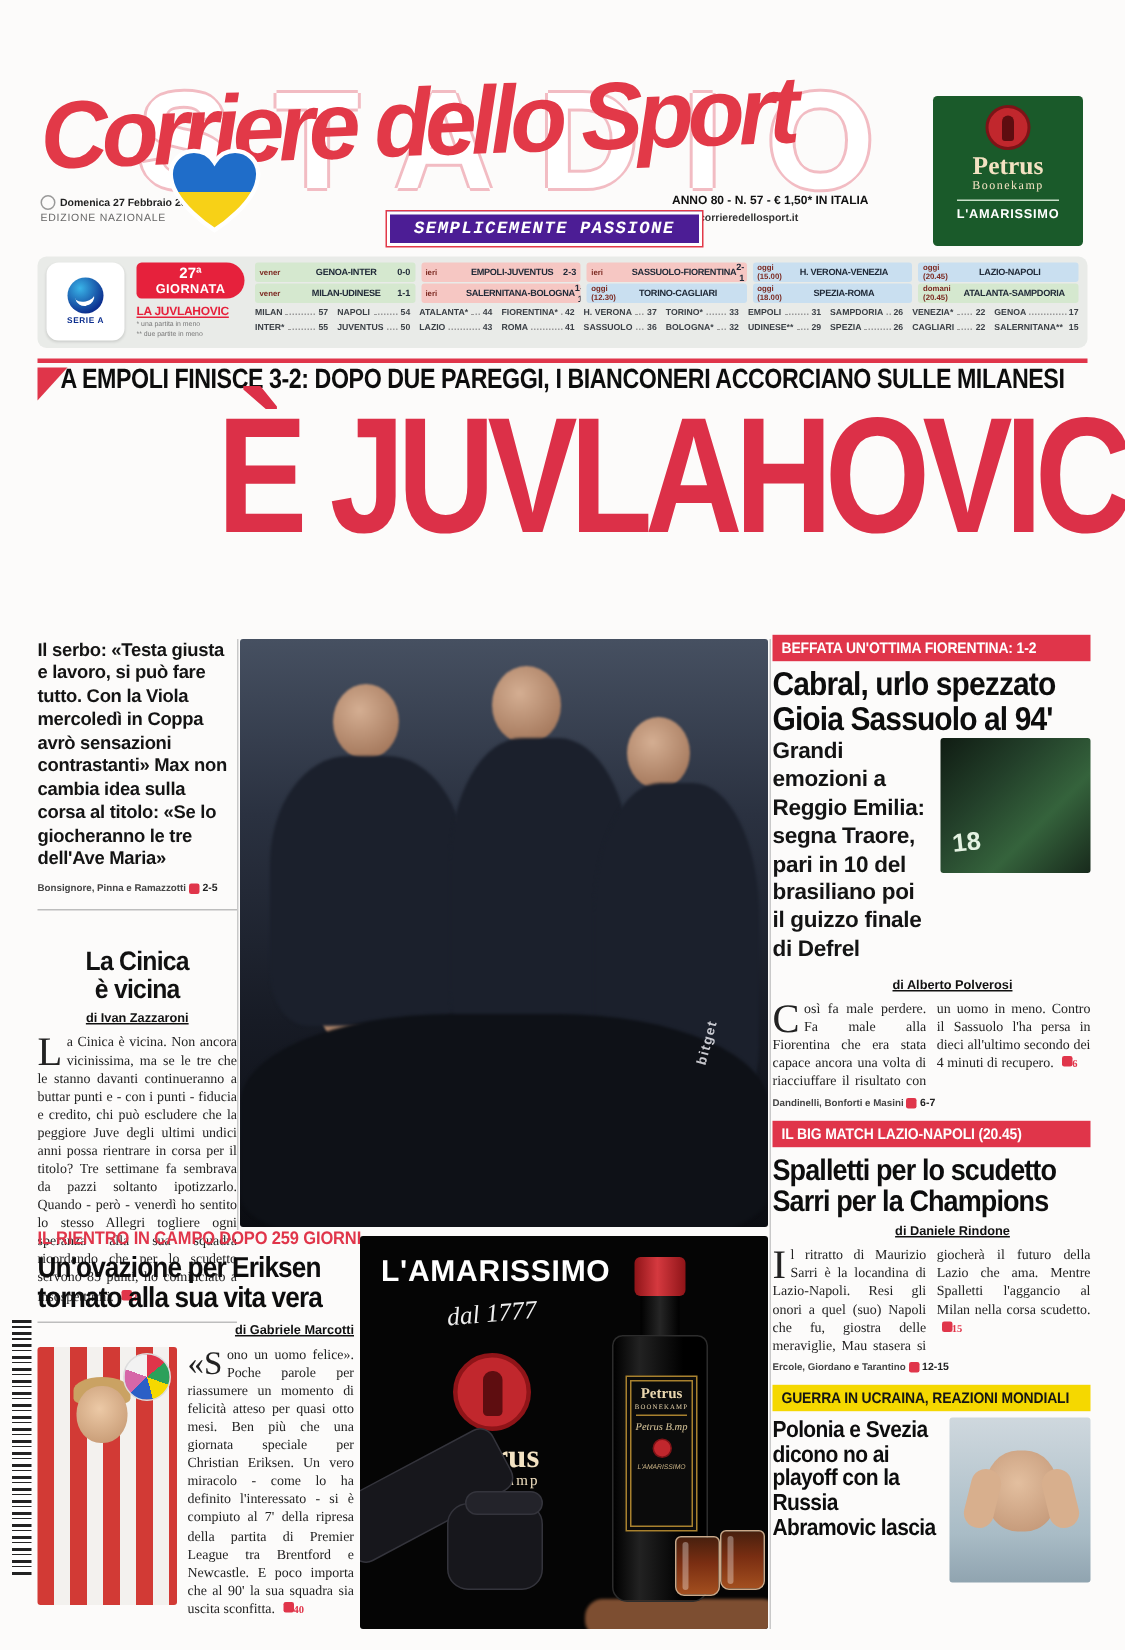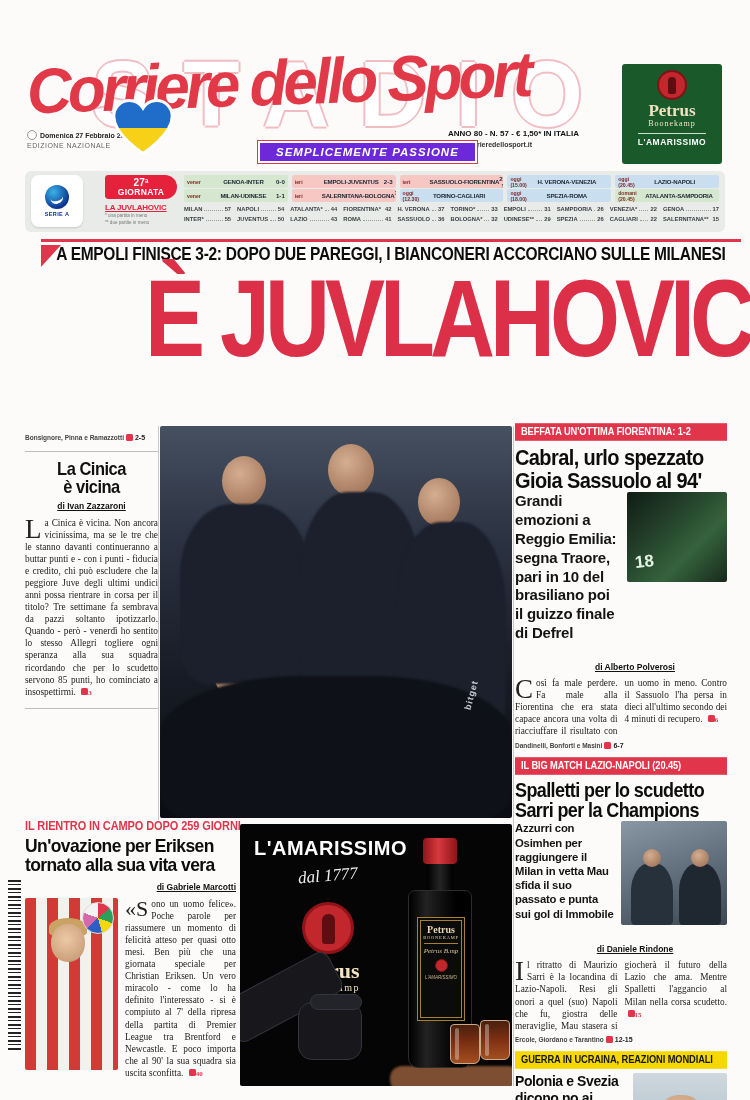--- a/index.html
+++ b/index.html
@@ -13,23 +13,23 @@
          text-shadow:-2px 0 #f2bcc3,2px 0 #f2bcc3,0 -2px #f2bcc3,0 2px #f2bcc3;}
   .logo{position:absolute;left:26px;top:60px;z-index:3;font-size:62px;font-weight:bold;
         font-style:italic;color:#e23948;letter-spacing:-4px;line-height:1;
         transform:rotate(-2deg) scaleY(1.03);transform-origin:left top;white-space:nowrap;}
   .date-block{position:absolute;left:27px;top:130px;z-index:3;font-size:7px;color:#444;}
   .date-block .reg{display:inline-block;width:10px;height:10px;border:1px solid #999;
         border-radius:50%;vertical-align:middle;margin-right:3px;}
   .date-line{font-weight:bold;color:#222;display:inline-block;vertical-align:middle;}
   .edition{margin-top:2px;letter-spacing:.5px;color:#666;}
   .heart{position:absolute;left:112px;top:98px;z-index:4;}
-  .tagline{position:absolute;left:258px;top:141px;z-index:4;background:#6d28d9;color:#fff;
+  .tagline{position:absolute;left:258px;top:141px;z-index:4;background:#4c1d95;color:#fff;
         font-weight:bold;font-style:italic;font-size:11.5px;padding:3px 16px;letter-spacing:1px;
-        border:2px solid #fff;box-shadow:0 0 0 1px #e23948;}
+        border:2px solid #fff;box-shadow:0 0 0 1px #e23948;font-family:Liberation Mono, monospace;}
   .issue{position:absolute;left:448px;top:128px;z-index:3;font-size:7px;color:#777;line-height:1.5;}
   .issue b{color:#111;font-size:8px;}
   .issue .site{font-weight:bold;color:#333;}
   .petrus-box{position:absolute;left:622px;top:64px;width:100px;height:100px;background:#1a5a2a;
         border-radius:3px;z-index:4;display:flex;flex-direction:column;align-items:center;padding-top:6px;}
   .petrus-ring{width:30px;height:30px;border-radius:50%;background:#c1272d;border:2px solid #7d1317;
         position:relative;}
   .petrus-ring::after{content:"";position:absolute;left:9px;top:5px;width:8px;height:17px;
         background:#5e0d10;border-radius:4px 4px 2px 2px;}
   .petrus-name{font-family:"Liberation Serif",serif;font-weight:bold;font-size:17px;color:#f3e2c2;
@@ -41,21 +41,21 @@
   
   .strip{position:absolute;left:25px;top:171px;width:700px;height:61px;background:#e9ebe8;
         border-radius:6px;display:flex;padding:4px 6px;z-index:2;}
   .seriea-card{width:52px;height:52px;background:#fff;border-radius:8px;display:flex;
         flex-direction:column;align-items:center;justify-content:center;box-shadow:0 1px 2px #0002;}
   .seriea-logo{width:24px;height:24px;border-radius:50%;
         background:radial-gradient(circle at 35% 30%,#39b4e8,#0b2e8e 75%);position:relative;}
   .seriea-logo::after{content:"";position:absolute;left:5px;top:7px;width:13px;height:9px;
         border-bottom:3px solid #fff;border-radius:0 0 10px 10px;transform:rotate(-12deg);}
   .seriea-label{font-size:5.5px;font-weight:bold;color:#0b2e8e;margin-top:2px;letter-spacing:.4px;}
-  .badge-col{width:72px;margin-left:22px;display:flex;flex-direction:column;}
+  .badge-col{width:72px;margin-left:8px;display:flex;flex-direction:column;}
   .round-badge{background:#e6213c;color:#fff;border-radius:4px 14px 14px 4px;text-align:center;
         padding:2px 0;line-height:1.1;}
   .round-badge .r1{font-size:10px;font-weight:bold;display:block;}
   .round-badge .r2{font-size:8.5px;font-weight:bold;display:block;letter-spacing:.3px;}
   .classifica-label{color:#e6213c;font-size:8px;font-weight:bold;text-decoration:underline;
         margin-top:4px;letter-spacing:-.2px;}
   .legend{font-size:4.6px;color:#777;line-height:1.4;margin-top:1px;}
   .fix-area{flex:1;margin-left:7px;display:flex;flex-direction:column;}
   .m-grid{display:grid;grid-template-columns:repeat(5,1fr);grid-auto-rows:13px;gap:1px 4px;}
   .m-cell{display:flex;align-items:center;border-radius:2px;padding:0 3px;overflow:hidden;}
@@ -64,21 +64,21 @@
   .bg-blue{background:#c9dff0;}
   .m-day{width:27px;font-size:5.2px;font-weight:bold;color:#7c2a22;flex-shrink:0;}
   .m-fix{flex:1;text-align:center;font-size:6.1px;font-weight:bold;color:#202a38;
         letter-spacing:-.2px;white-space:nowrap;}
   .m-score{width:12px;text-align:right;font-size:6.1px;font-weight:bold;color:#202a38;}
   .st-grid{display:grid;grid-template-columns:repeat(10,1fr);column-gap:6px;margin-top:4px;}
   .st-row{display:flex;align-items:baseline;height:10px;font-size:5.8px;font-weight:bold;color:#3a3f45;}
   .st-dots{flex:1;border-bottom:1px dotted #9a9a9a;margin:0 2px 2px 2px;}
 
   
-  .kicker-bar{position:absolute;left:41px;top:239px;width:700px;height:27px;border-top:3px solid #e0354a;
+  .kicker-bar{position:absolute;left:25px;top:239px;width:700px;height:27px;border-top:3px solid #e0354a;
         display:flex;align-items:center;justify-content:center;}
   .kicker-wedge{position:absolute;left:0;top:3px;width:0;height:0;
         border-top:22px solid #e0354a;border-right:20px solid transparent;}
   .kicker-text{font-size:15.5px;font-weight:900;letter-spacing:-.3px;color:#0d0d0d;
         transform:scaleY(1.2);white-space:nowrap;}
   .hero-title-wrap{position:absolute;left:0;top:267px;width:750px;text-align:right;}
   .hero-title{display:inline-block;font-size:90px;font-weight:900;color:#dc3048;
         letter-spacing:-5px;line-height:.95;transform:scaleY(1.22);transform-origin:top center;
         white-space:nowrap;}
   .subhead{position:absolute;left:16px;top:381px;width:718px;height:31px;background:#fff;
@@ -103,21 +103,21 @@
   .chip{font-size:9.3px;font-weight:900;padding:3px 6px;letter-spacing:-.1px;transform:scaleY(1.1);
         transform-origin:left center;white-space:nowrap;}
   .chip-red{background:#e0354a;color:#fff;}
   .chip-yellow{background:#f5d800;color:#141414;}
   .art-title{font-weight:900;color:#0d0d0d;letter-spacing:-.6px;line-height:1.05;
         transform:scaleY(1.1);transform-origin:left top;}
 
   .left-col{position:absolute;left:25px;top:6px;width:133px;}
   .left-byline{margin-top:8px;}
   .hr{border-top:1px solid #bdbdbd;margin:10px 0 0 0;}
-  .cinica{margin-top:9px;}
+  .cinica{margin-top:27px;}
   .cinica-title{text-align:center;font-size:16.5px;font-weight:900;letter-spacing:-.5px;
         line-height:1.05;transform:scaleY(1.08);}
   .cinica-author{text-align:center;margin:5px 0 6px 0;}
   .endref{color:#e0354a;font-weight:bold;}
 
   .main-photo{position:absolute;left:160px;top:6px;width:352px;height:392px;border-radius:2px;
         background:linear-gradient(180deg,#465061 0%,#2a3140 30%,#171b25 65%,#0b0d12 100%);
         overflow:hidden;}
   .head{position:absolute;border-radius:50%;background:radial-gradient(circle at 40% 35%,#d4ae92,#a67a5e 75%);
         filter:blur(.6px);}
@@ -135,21 +135,21 @@
   .coach{position:absolute;bottom:0;width:42px;height:62px;background:#27313c;
         border-radius:45% 45% 8% 8%;}
   .coach::after{content:"";position:absolute;left:12px;top:-14px;width:18px;height:18px;border-radius:50%;
         background:radial-gradient(circle at 40% 35%,#d4ae92,#a67a5e 75%);}
   .abr-photo{background:linear-gradient(180deg,#cfd8de 0%,#a9bcc6 70%,#90a4b0 100%);}
   .abr-face{position:absolute;left:24px;top:22px;width:48px;height:54px;border-radius:45%;
         background:radial-gradient(circle at 45% 40%,#e3bf9f,#c69b7b 80%);}
   .abr-hand{position:absolute;width:20px;height:40px;border-radius:10px;background:#d8af8d;top:34px;}
   .fio-body{margin-top:3px;}
   .cols2{column-count:2;column-gap:7px;}
-  .center-author{text-align:center;margin-top:13px;padding-left:28px;}
+  .center-author{text-align:center;margin-top:3px;padding-left:28px;}
 
   .eriksen{position:absolute;left:25px;top:400px;width:211px;}
   .erik-title{font-size:17.5px;}
   .erik-row{display:flex;gap:7px;margin-top:4px;}
   .erik-photo{width:93px;height:172px;background:repeating-linear-gradient(90deg,#d23a35 0 11px,#f3f1ee 11px 22px);}
   .erik-head{position:absolute;left:26px;top:26px;width:34px;height:38px;border-radius:48%;
         background:radial-gradient(circle at 45% 40%,#ecc9a6,#c99d77 80%);}
   .erik-hair{position:absolute;left:24px;top:20px;width:38px;height:18px;border-radius:50% 50% 20% 20%;
         background:#caa263;}
   .erik-ball{position:absolute;right:4px;top:4px;width:32px;height:32px;border-radius:50%;
@@ -431,20 +431,21 @@
   </div>
   <div class="hero-title-wrap">
     <span class="hero-title">È JUVLAHOVIC</span>
   </div>
 
   <div class="main">
     <div class="vrule" style="left:158px;height:394px;"></div>
     <div class="vrule" style="left:513px;height:660px;"></div>
 
     <div class="left-col">
+      <div class="lead-bold">Il serbo: «Testa giusta e lavoro, si può fare tutto. Con la Viola mercoledì in Coppa avrò sensazioni contrastanti» Max non cambia idea sulla corsa al titolo: «Se lo giocheranno le tre dell'Ave Maria»</div>
       <div class="tiny-byline left-byline">
         <span>Bonsignore, Pinna e Ramazzotti</span>
         <span class="pref-box"></span>
         <span class="pref-num">2-5</span>
       </div>
       <div class="hr"></div>
       <div class="cinica">
         <div class="cinica-title">
           <div>La Cinica</div>
           <div>è vicina</div>
@@ -492,27 +493,20 @@
       <div class="tiny-byline" style="margin-top:4px;">
         <span>Dandinelli, Bonforti e Masini</span>
         <span class="pref-box"></span>
         <span class="pref-num">6-7</span>
       </div>
 
       <div class="chip chip-red" style="margin-top:9px;">IL BIG MATCH LAZIO-NAPOLI (20.45)</div>
       <div class="art-title" style="font-size:18px;margin-top:6px;">
         <div>Spalletti per lo scudetto</div>
         <div>Sarri per la Champions</div>
-      </div>
-      <div class="row2">
-        <div class="lead-bold" style="font-size:11.3px;width:100px;">Azzurri con Osimhen per raggiungere il Milan in vetta Mau sfida il suo passato e punta sui gol di Immobile</div>
-        <div class="photo lan-photo" style="width:106px;height:104px;">
-          <div class="coach" style="left:10px;"></div>
-          <div class="coach" style="left:58px;background:#1f2730;"></div>
-        </div>
       </div>
       <div class="center-author"><span class="author-line">di Daniele Rindone</span></div>
       <div class="serif-body cols2 fio-body">
         <span class="dropcap">I</span><span>l ritratto di Maurizio Sarri è la locandina di Lazio-Napoli. Resi gli onori a quel (suo) Napoli che fu, giostra delle meraviglie, Mau stasera si giocherà il futuro della Lazio che ama. Mentre Spalletti l'aggancio al Milan nella corsa scudetto.</span>
         <span class="pref-box" style="margin-left:3px;"></span><span class="pref-num endref">15</span>
       </div>
       <div class="tiny-byline" style="margin-top:4px;">
         <span>Ercole, Giordano e Tarantino</span>
         <span class="pref-box"></span>
         <span class="pref-num">12-15</span>

